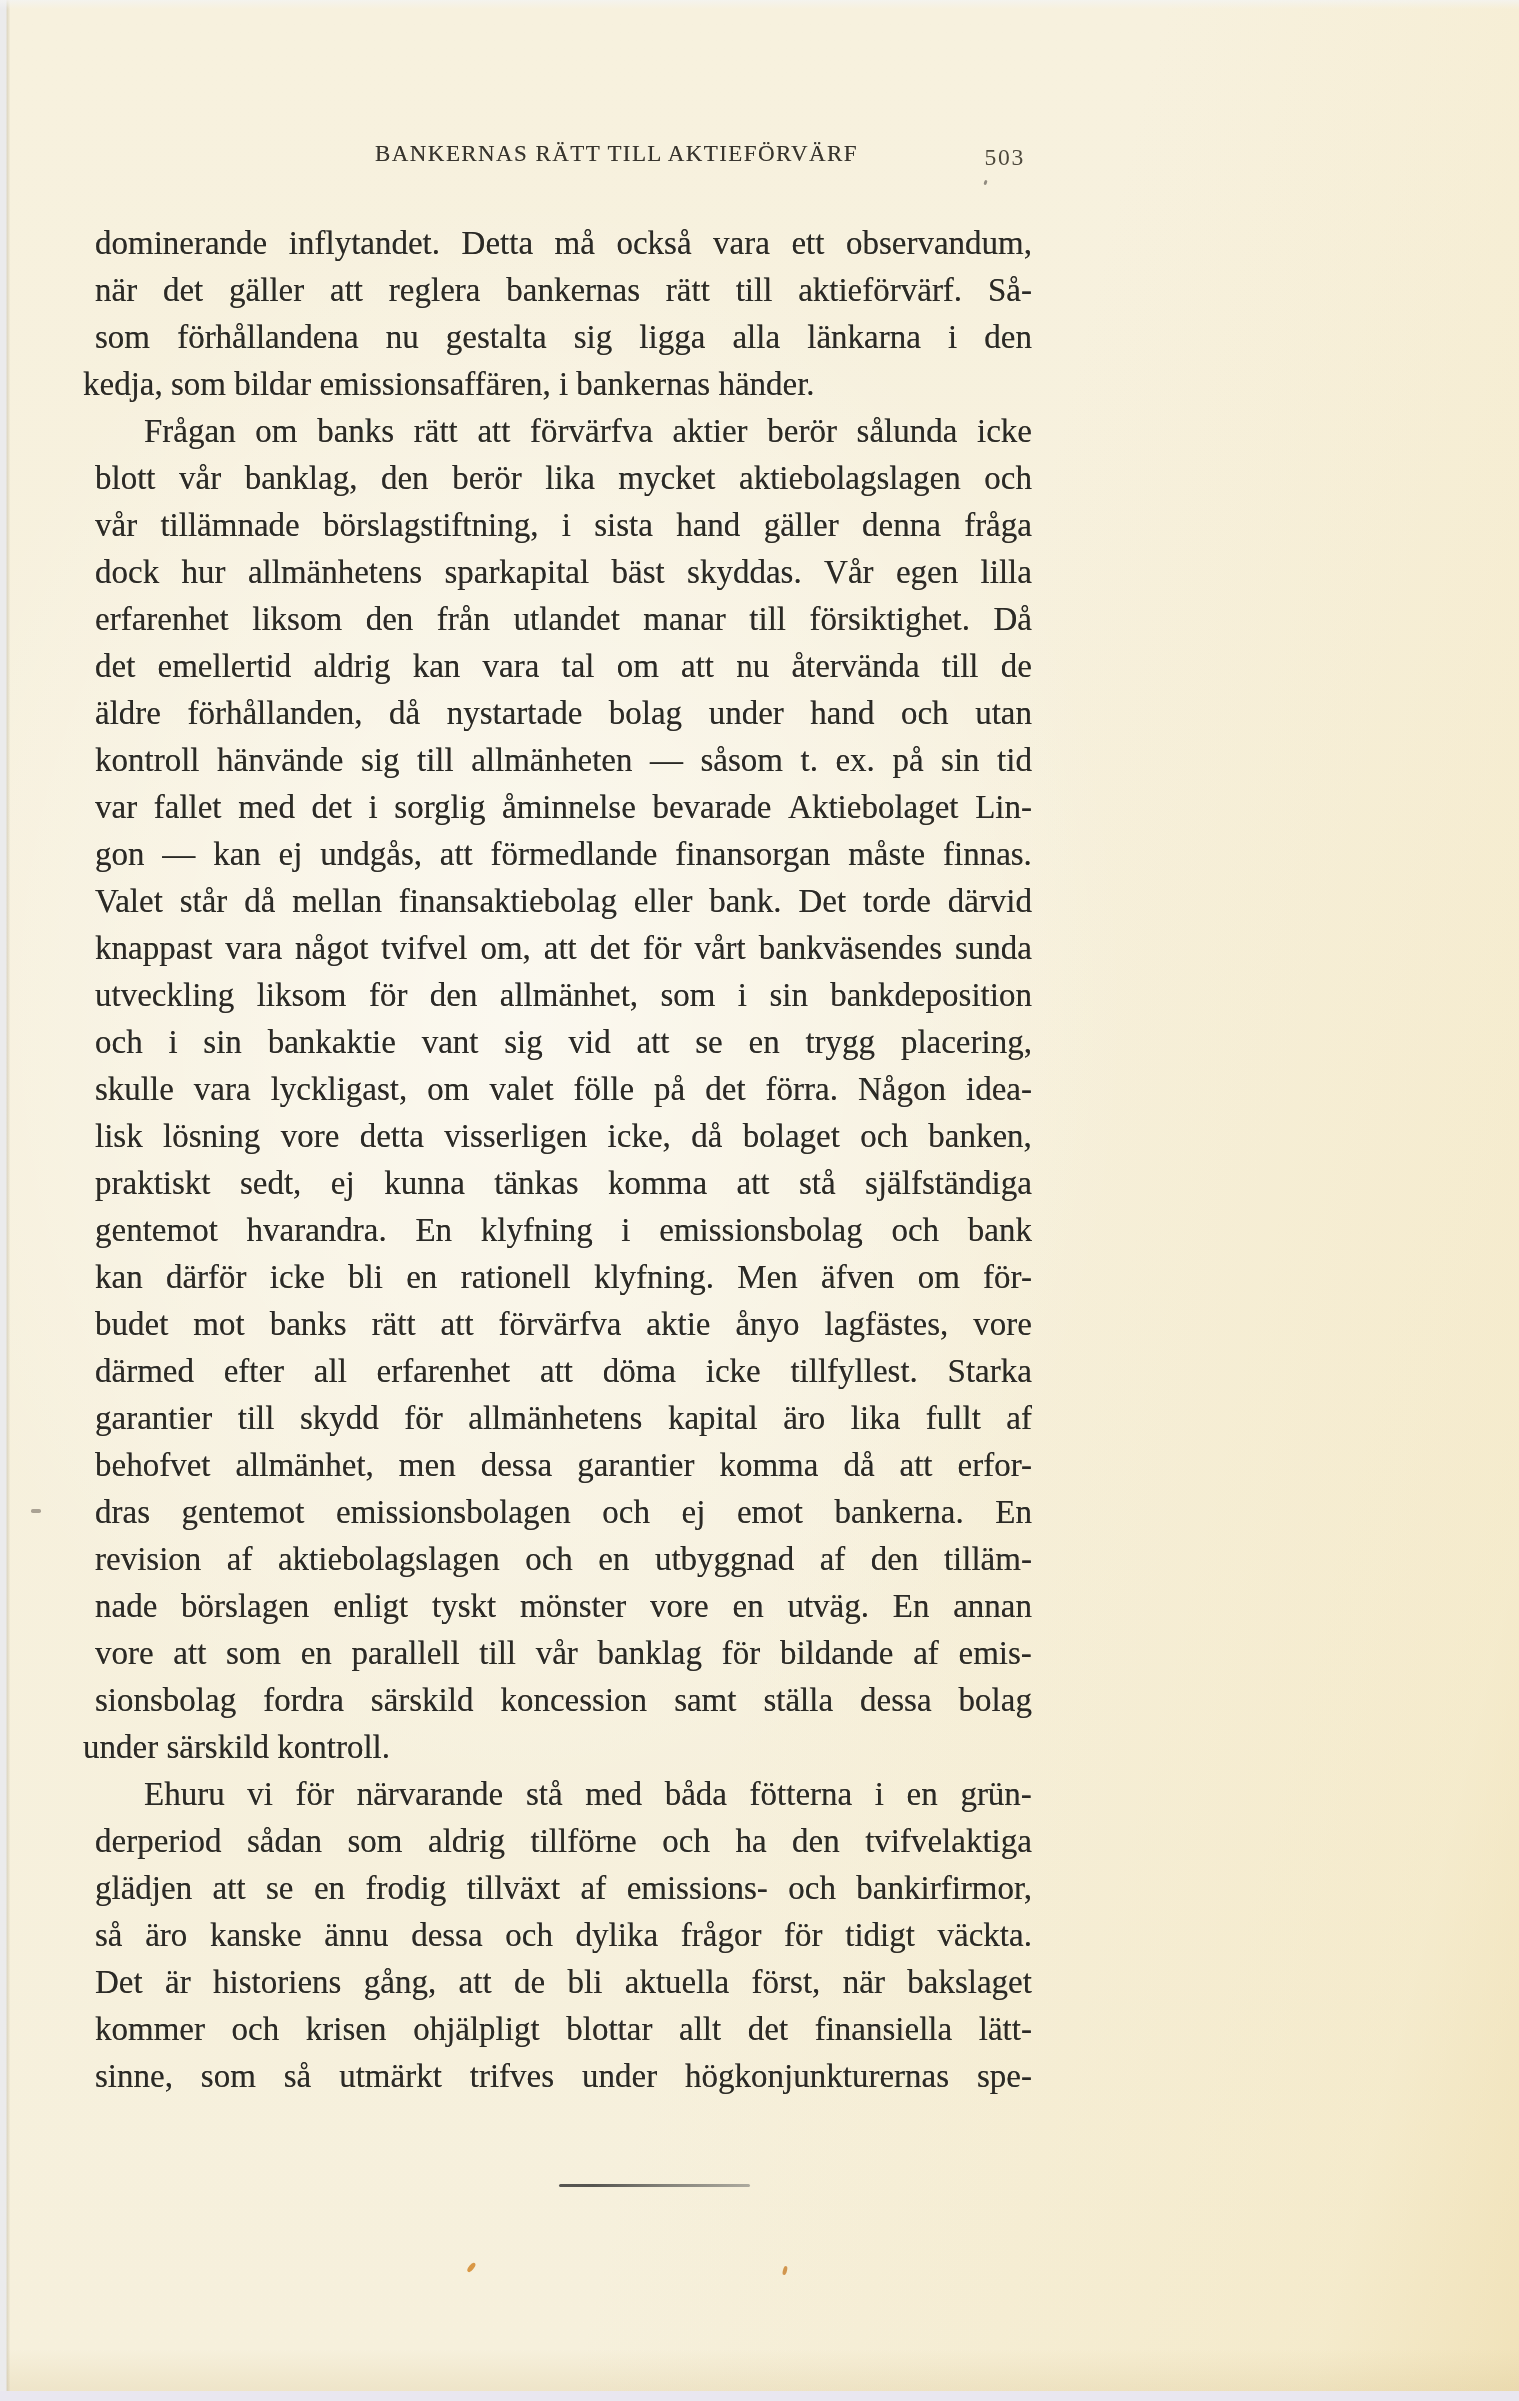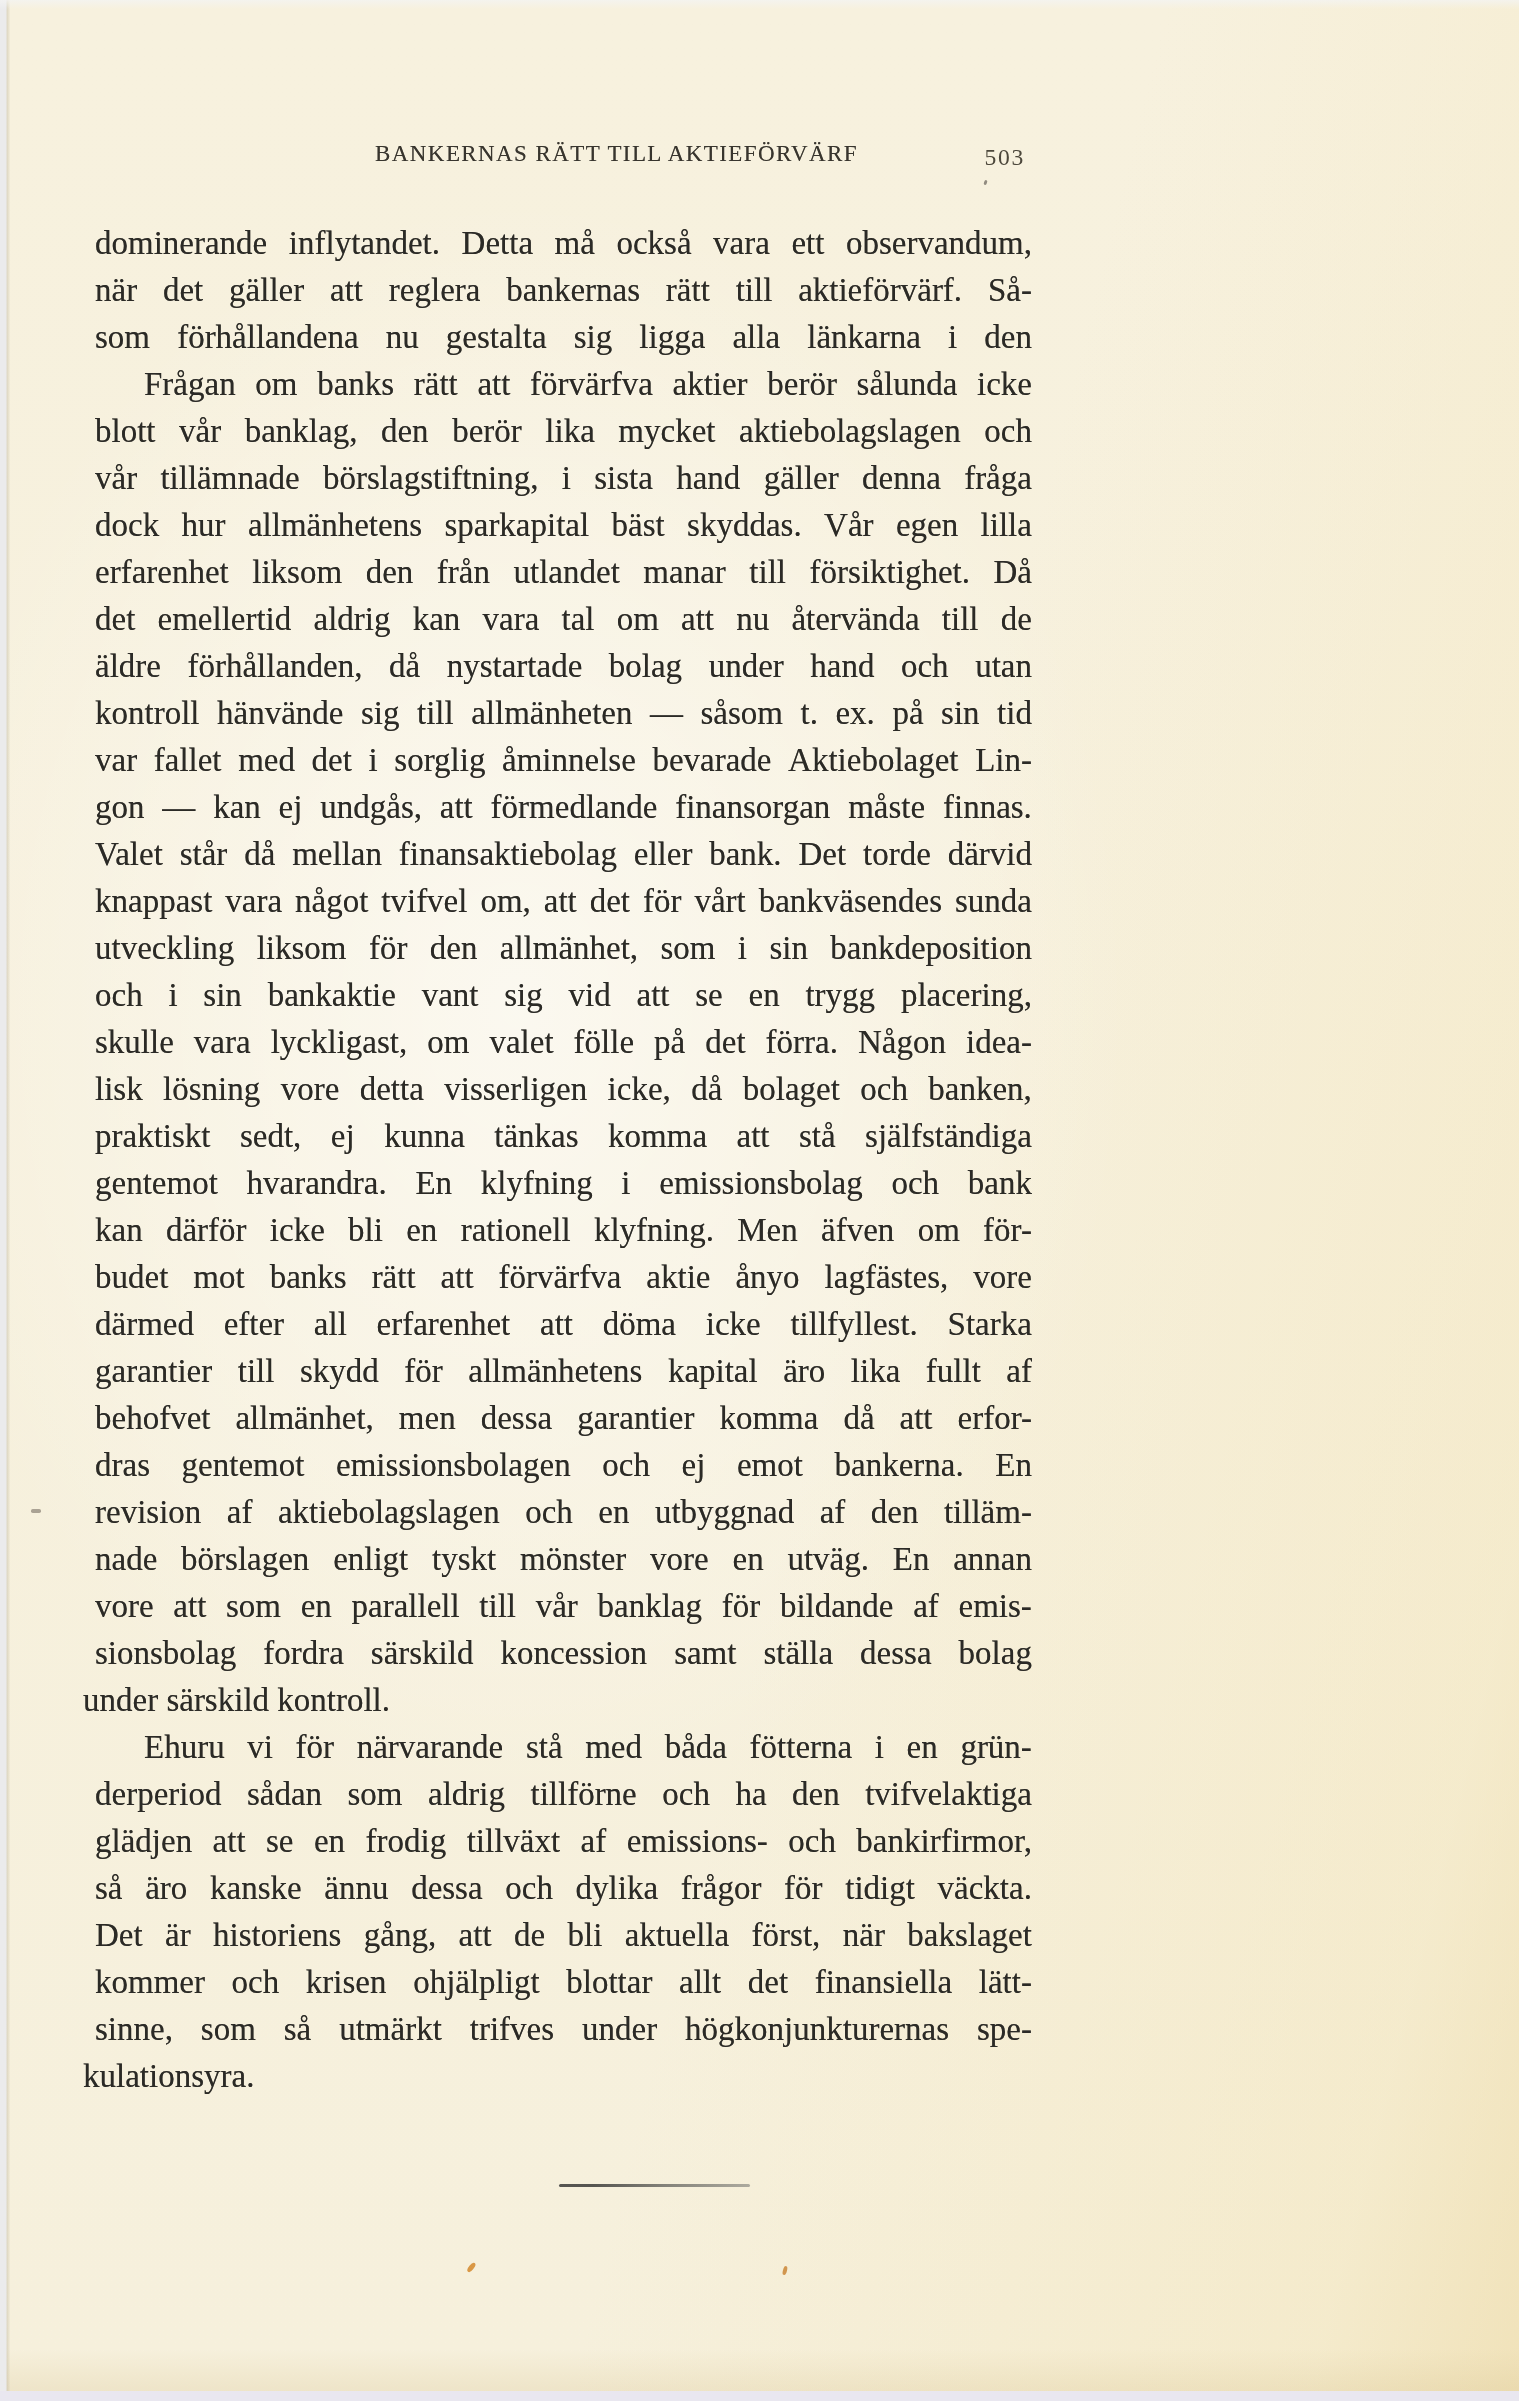--- a/index.html
+++ b/index.html
@@ -122,20 +122,21 @@
         <span>förhållandena</span>
         <span>nu</span>
         <span>gestalta</span>
         <span>sig</span>
         <span>ligga</span>
         <span>alla</span>
         <span>länkarna</span>
         <span>i</span>
         <span>den</span>
       </div>
+    <div class="line plain">kedja, som bildar emissionsaffären, i bankernas händer.</div>
     <div class="line just indent">
         <span>Frågan</span>
         <span>om</span>
         <span>banks</span>
         <span>rätt</span>
         <span>att</span>
         <span>förvärfva</span>
         <span>aktier</span>
         <span>berör</span>
         <span>sålunda</span>
@@ -537,21 +538,20 @@
     <div class="line just">
         <span>sinne,</span>
         <span>som</span>
         <span>så</span>
         <span>utmärkt</span>
         <span>trifves</span>
         <span>under</span>
         <span>högkonjunkturernas</span>
         <span>spe-</span>
       </div>
-    <div class="line plain">kulationsyra.</div>
   </div>
 
   <div class="rule"></div>
 
   <div class="speck orange-1"></div>
   <div class="speck orange-2"></div>
   <div class="speck dark-1"></div>
   <div class="speck dark-2"></div>
 
   <div class="edge-bottom"></div>

